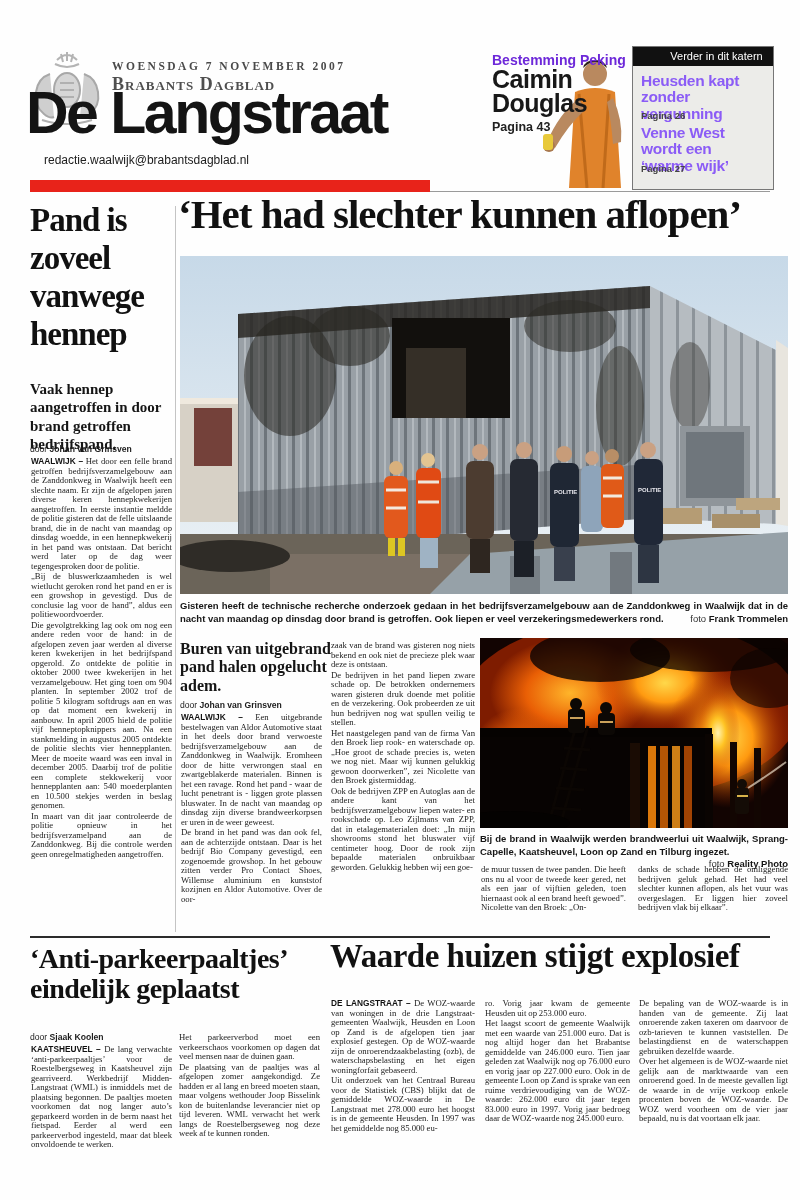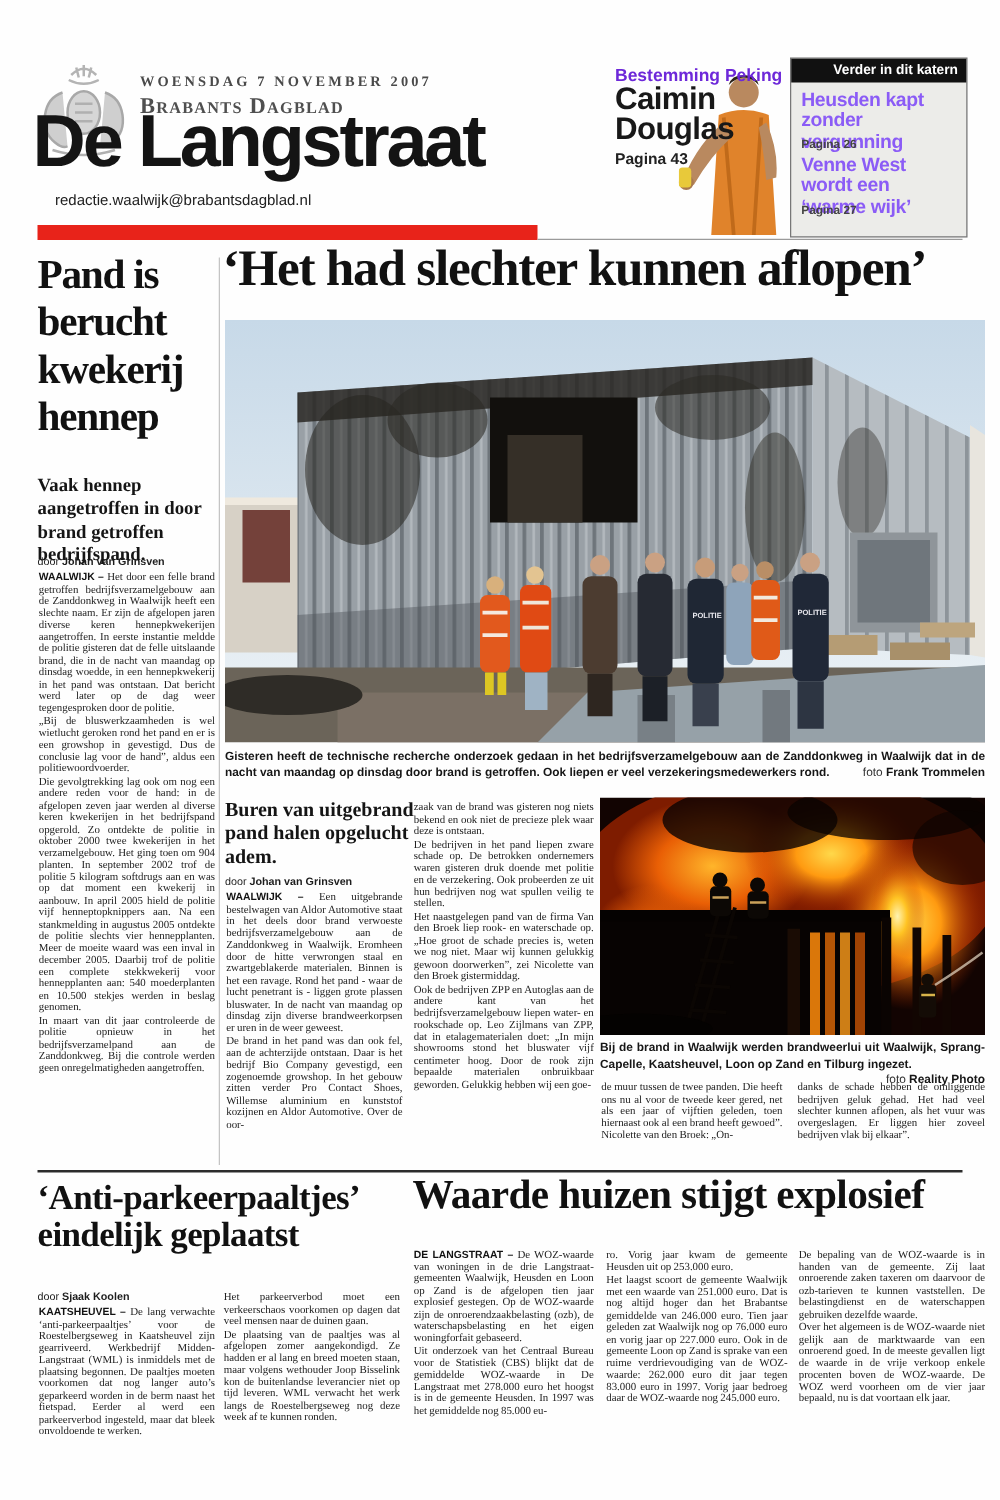--- a/index.html
+++ b/index.html
@@ -24,21 +24,21 @@
                 font-size:14px;color:#6d28d9;}
   .promo-name{left:492px;top:68px;font-family:"Liberation Sans",sans-serif;font-weight:bold;
               font-size:25px;line-height:.95;color:#181818;letter-spacing:-0.5px;}
   .promo-page{left:492px;top:120px;font-family:"Liberation Sans",sans-serif;font-weight:bold;
               font-size:12.5px;color:#222;}
   .athlete{left:543px;top:48px;width:86px;height:140px;}
 
   
   .idx{left:632px;top:46px;width:140px;height:142px;background:#ecece9;border:1px solid #777;}
   .idx-head{position:absolute;left:0;top:0;right:0;height:19px;background:#111;color:#fff;
-            font-family:"Liberation Sans",sans-serif;font-weight:bold;font-size:11px;
+            font-family:"Liberation Sans",sans-serif;font-weight:normal;font-size:11px;
             text-align:center;line-height:19px;padding-left:27px;}
   .idx-item-t{position:absolute;left:8px;width:124px;font-family:"Liberation Sans",sans-serif;
               font-weight:bold;font-size:15.5px;line-height:1.05;color:#8b5cf6;letter-spacing:-0.3px;}
   .idx-item-p{position:absolute;left:8px;font-family:"Liberation Sans",sans-serif;font-weight:bold;
               font-size:9.5px;color:#444;}
   .idx-t1{top:26px;} .idx-p1{top:63px;} .idx-t2{top:78px;} .idx-p2{top:116px;}
 
   
   .hl{font-family:"Liberation Serif",serif;font-weight:bold;color:#111;}
   .hl-main{left:178px;top:194px;width:614px;font-size:41px;letter-spacing:-1px;line-height:1;}
@@ -122,21 +122,21 @@
 
   <div class="abs idx">
     <div class="idx-head">Verder in dit katern</div>
     <div class="idx-item-t idx-t1">Heusden kapt zonder vergunning</div>
     <div class="idx-item-p idx-p1">Pagina 26</div>
     <div class="idx-item-t idx-t2">Venne West wordt een ‘warme wijk’</div>
     <div class="idx-item-p idx-p2">Pagina 27</div>
   </div>
 
   <div class="abs hl hl-main">‘Het had slechter kunnen aflopen’</div>
-  <div class="abs hl hl-left">Pand is berucht kwekerij hennep</div>
+  <div class="abs hl hl-left">Pand is zoveel vanwege hennep</div>
   <div class="abs vrule-left"></div>
 
   <svg class="abs photo-main" viewBox="0 0 608 338" preserveAspectRatio="none">
     <defs>
       <linearGradient id="sky" x1="0" y1="0" x2="0" y2="1">
         <stop offset="0" stop-color="#c7d9e8"></stop>
           <stop offset="1" stop-color="#eef3f6"></stop>
       </linearGradient>
       <pattern id="panels" width="14" height="20" patternUnits="userSpaceOnUse">
         <rect width="14" height="20" fill="#99a0a6"></rect>

